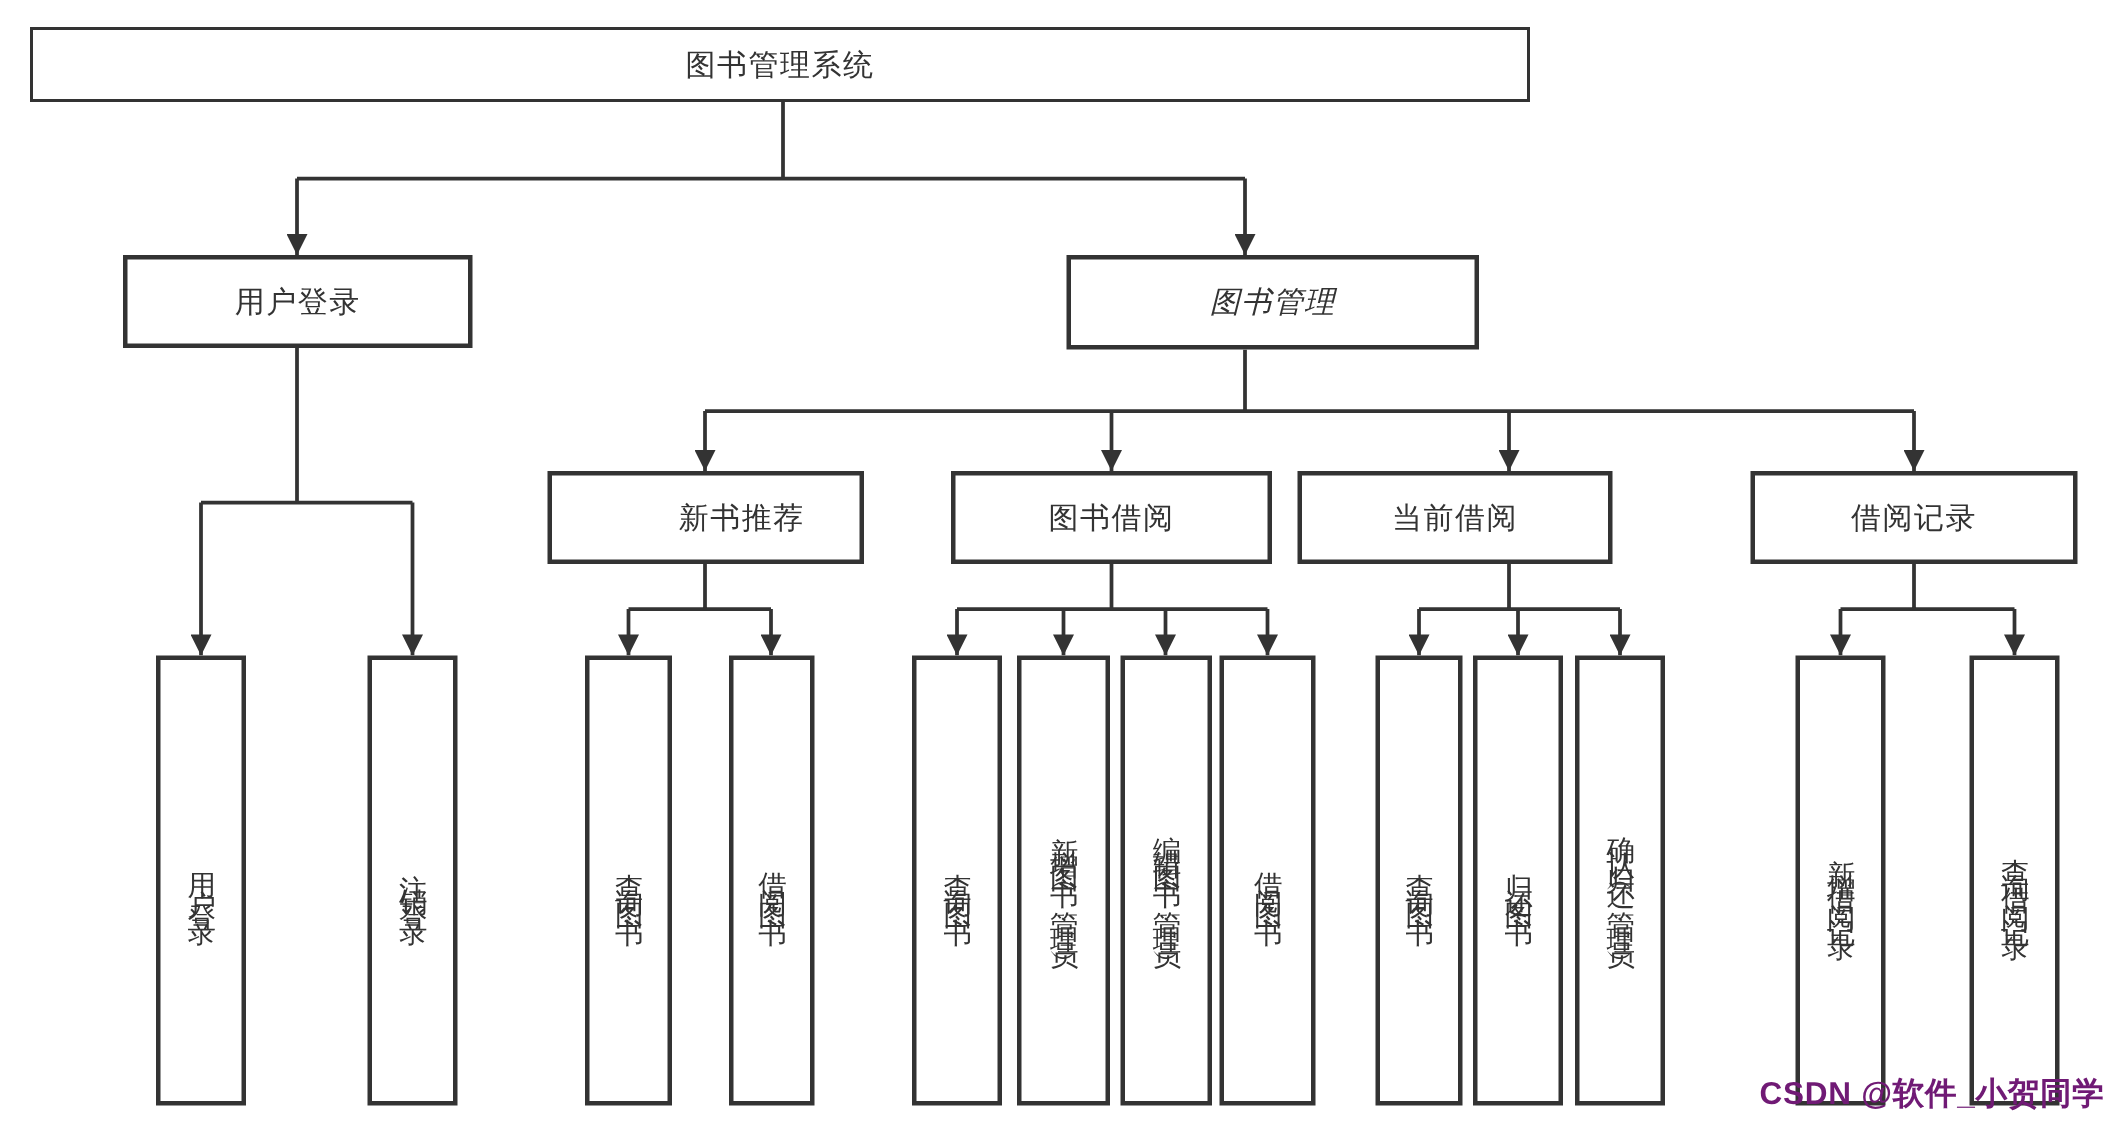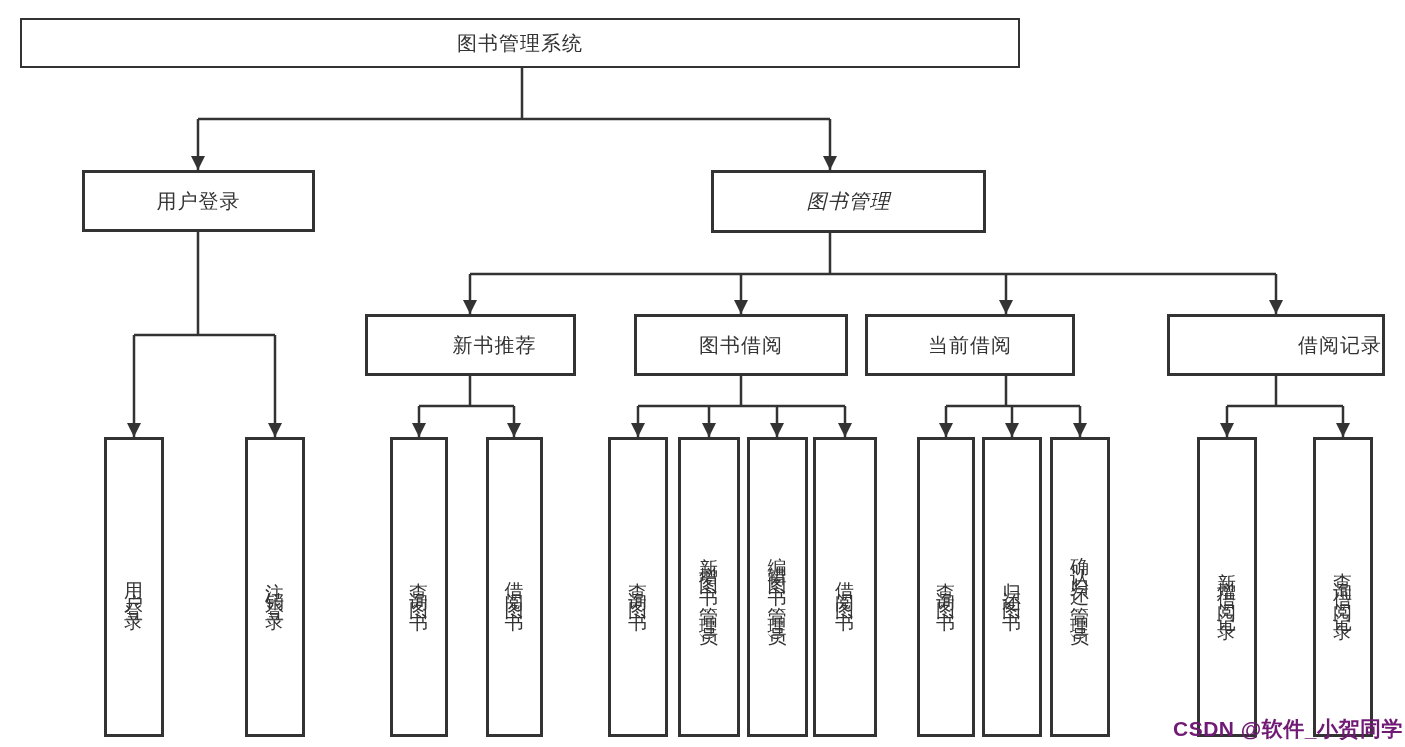--- a/index.html
+++ b/index.html
@@ -88,21 +88,21 @@
 
   <div class="box h" style="left:365px;top:314px;width:211px;height:62px;padding-left:48px;">
     <span>新书推荐</span>
   </div>
   <div class="box h" style="left:634px;top:314px;width:214px;height:62px;">
     <span>图书借阅</span>
   </div>
   <div class="box h" style="left:865px;top:314px;width:210px;height:62px;">
     <span>当前借阅</span>
   </div>
-  <div class="box h" style="left:1167px;top:314px;width:218px;height:62px;justify-content:flex-end;">
+  <div class="box h" style="left:1167px;top:314px;width:218px;height:62px;">
     <span>借阅记录</span>
   </div>
 
   <div class="box v" style="left:104px;top:437px;width:60px;height:300px;">
     <span>用户登录</span>
   </div>
   <div class="box v" style="left:245px;top:437px;width:60px;height:300px;">
     <span>注销登录</span>
   </div>
 

